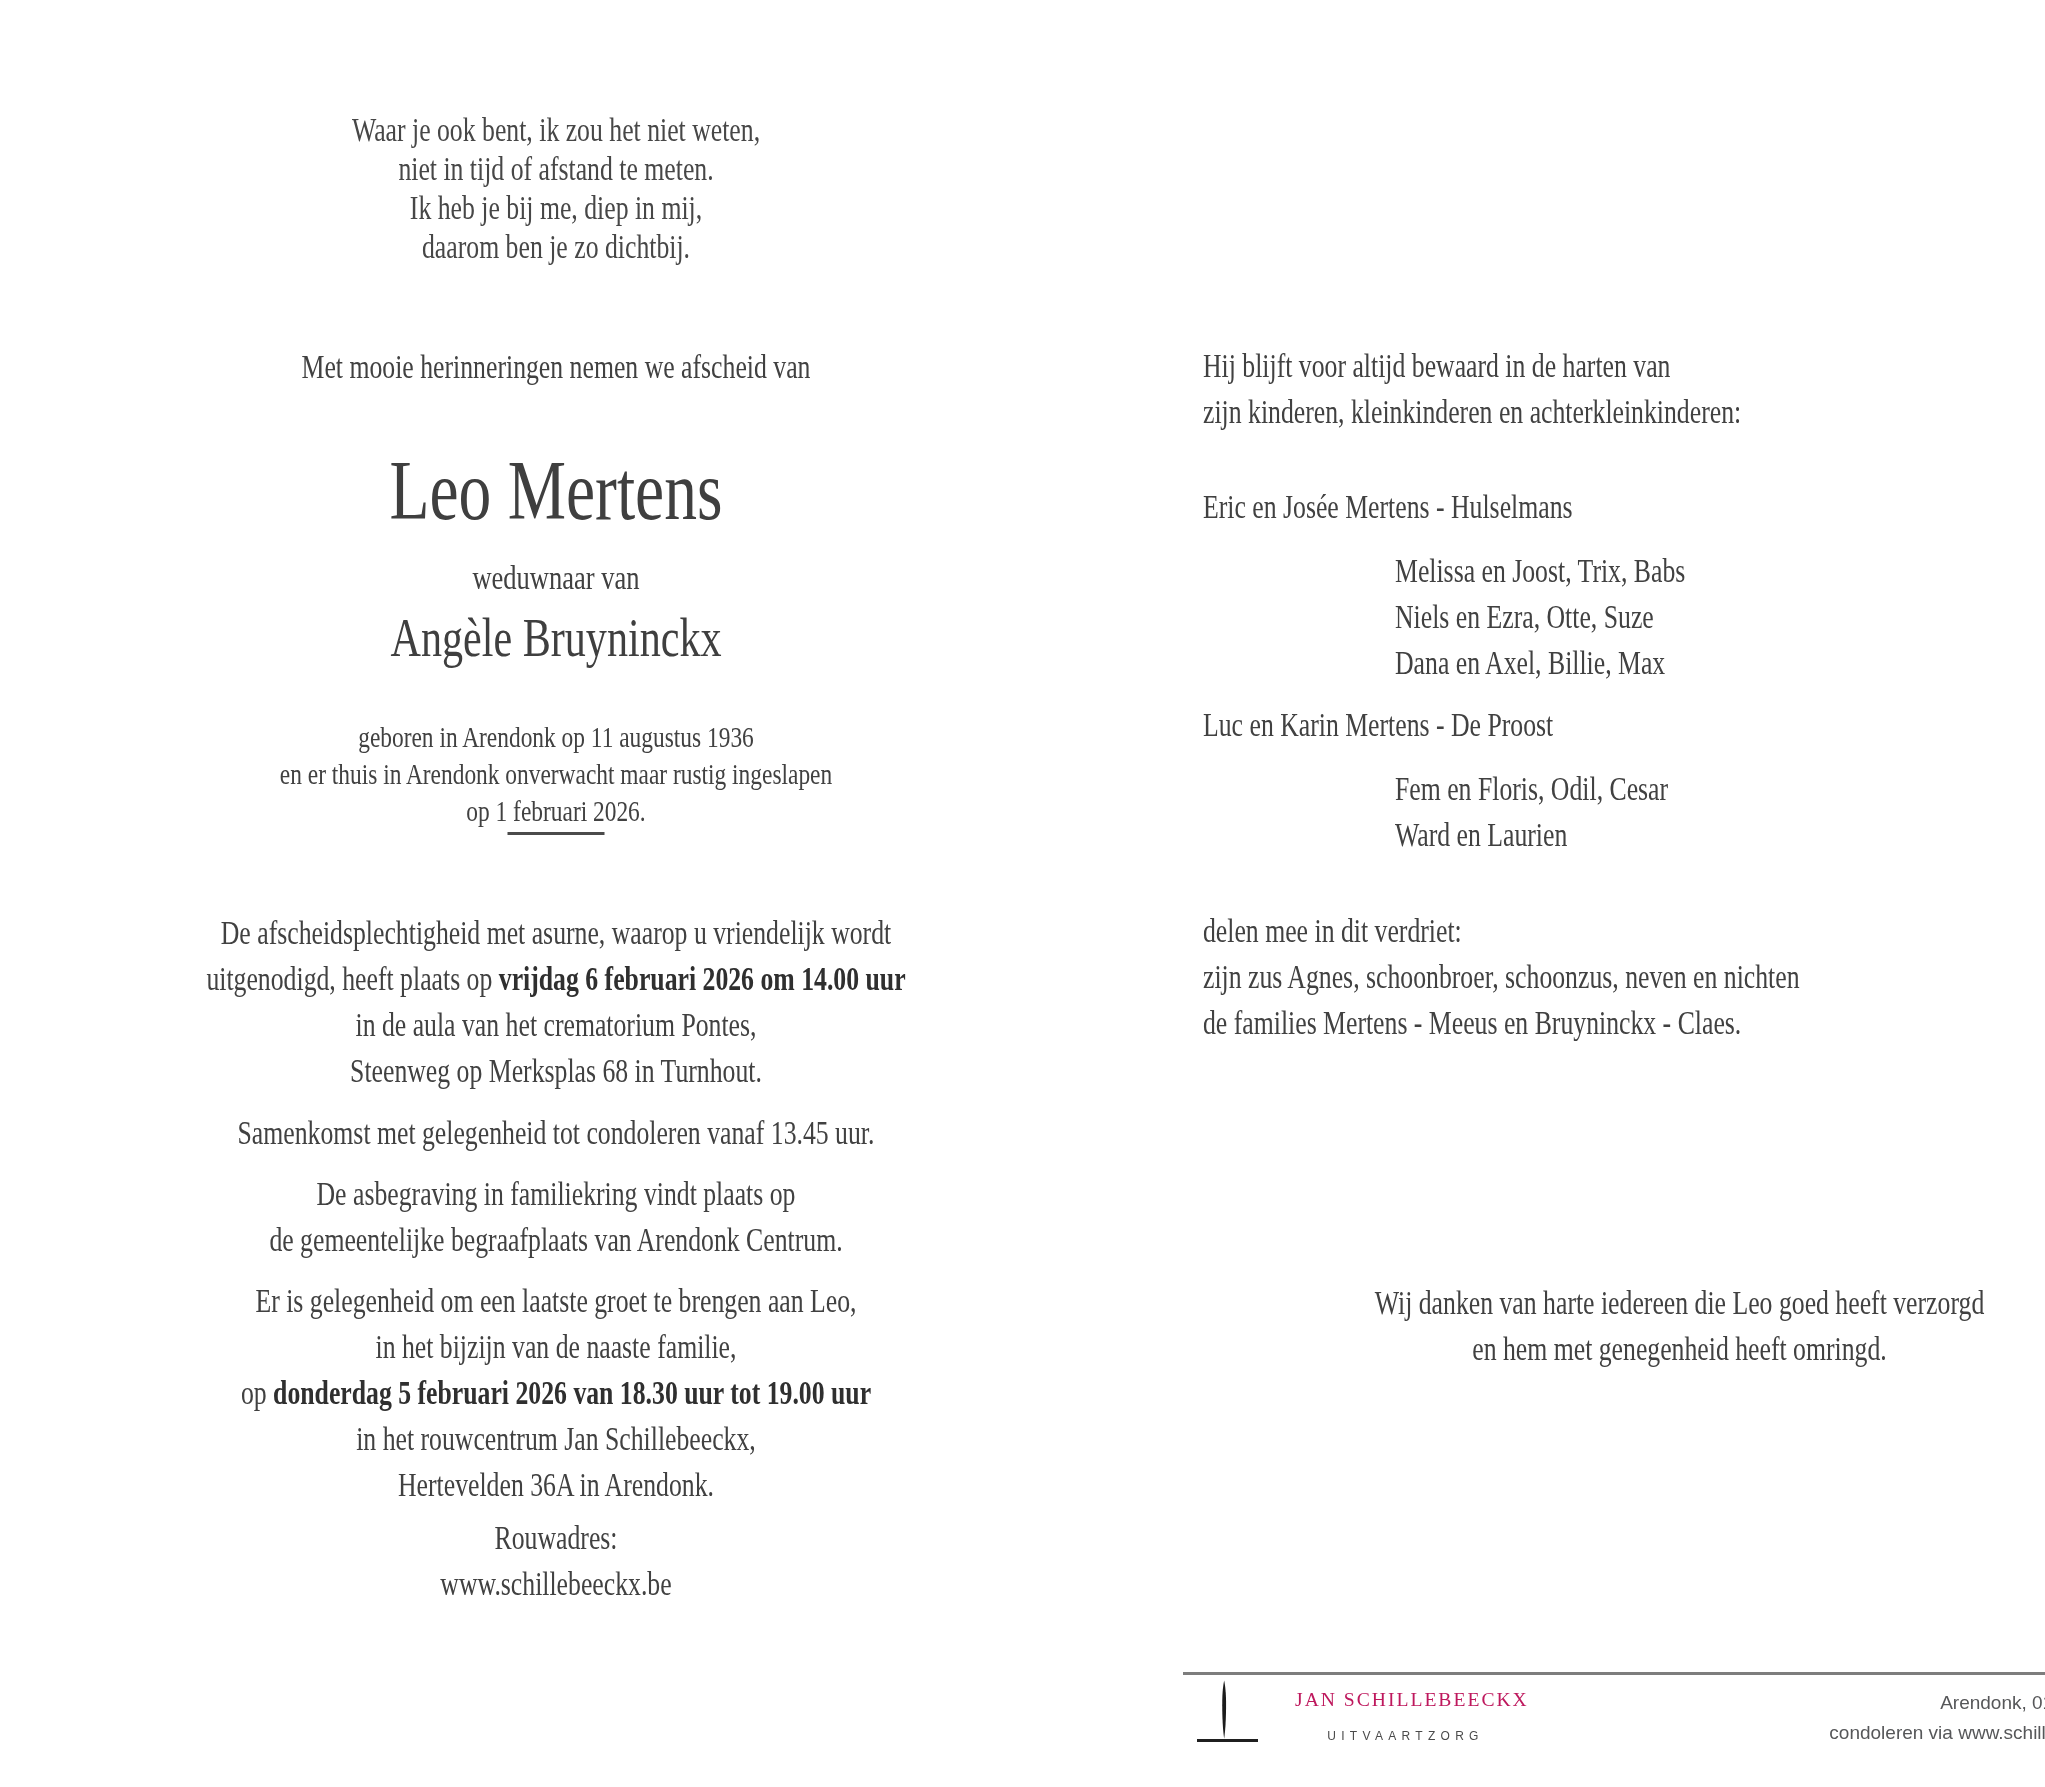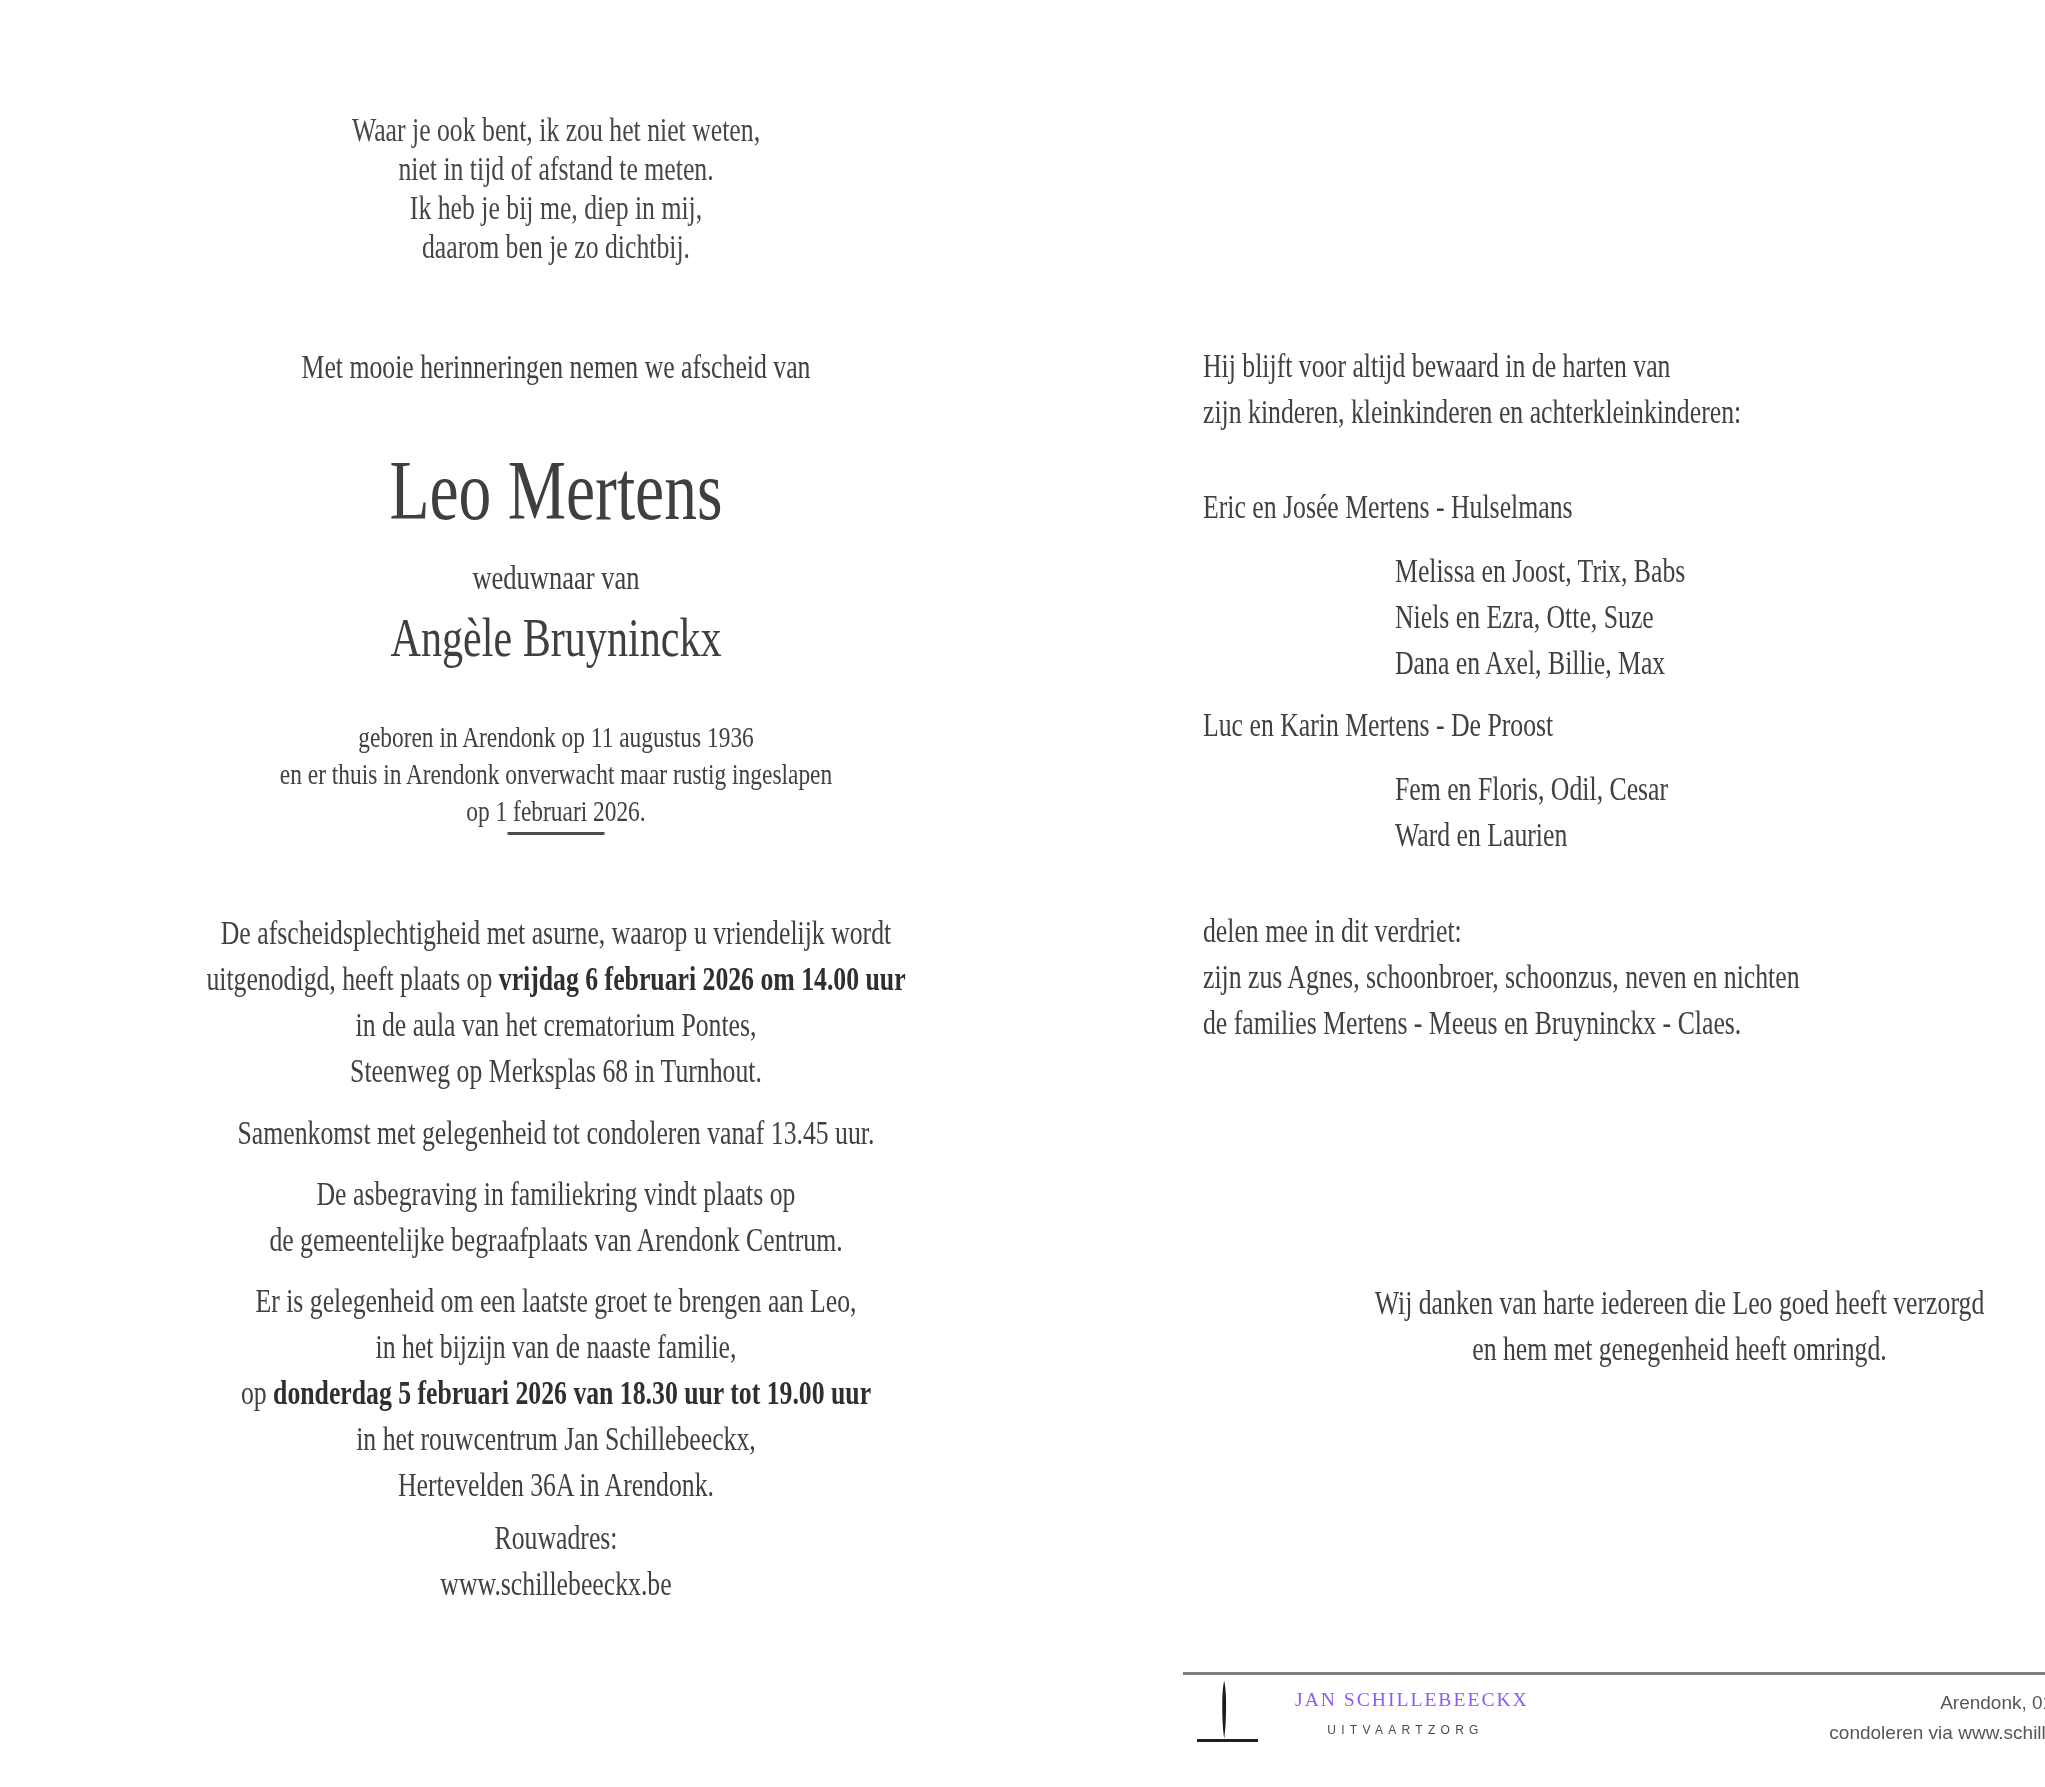--- a/index.html
+++ b/index.html
@@ -28,22 +28,22 @@
   .life{font-size:30px;line-height:37px;}
   .body-txt{font-size:33px;line-height:46px;}
   .b{font-weight:bold;color:#2f2f2f;}
   .divider{position:absolute;left:50%;transform:translateX(-50%);width:97px;height:2.5px;background:#4b4b4b;}
   .indent{position:absolute;left:192px;width:calc(100% - 192px);text-align:left;}
   
   .footer-line{position:absolute;left:1183px;top:1672px;width:960px;height:2.9px;background:#7d7d7d;}
   .tree{position:absolute;left:1218px;top:1680px;width:12.3px;height:60px;}
   .tree-base{position:absolute;left:1197px;top:1739px;width:61px;height:2.5px;background:#1f1f1f;}
   .logo-text{position:absolute;left:1295px;top:1689px;width:221px;text-align:center;}
-  .logo-name{font-size:19.6px;letter-spacing:2px;color:#8b5cf6;white-space:nowrap;}
-  .logo-sub{font-size:12px;letter-spacing:5.3px;color:#4a4a4a;margin-top:12px;
+  .logo-name{font-size:19.6px;letter-spacing:2px;color:#be185d;white-space:nowrap;}
+  .logo-sub{font-size:12px;letter-spacing:5.3px;color:#4a4a4a;margin-top:18px;
             font-family:"Liberation Sans","DejaVu Sans",sans-serif;white-space:nowrap;}
   .contact{position:absolute;left:1677px;top:1688px;width:466px;text-align:right;
            font-family:"Liberation Sans","DejaVu Sans",sans-serif;
            font-size:19px;line-height:30px;color:#565759;}
 </style>
 </head>
 <body>
 
 <div id="page">
 

